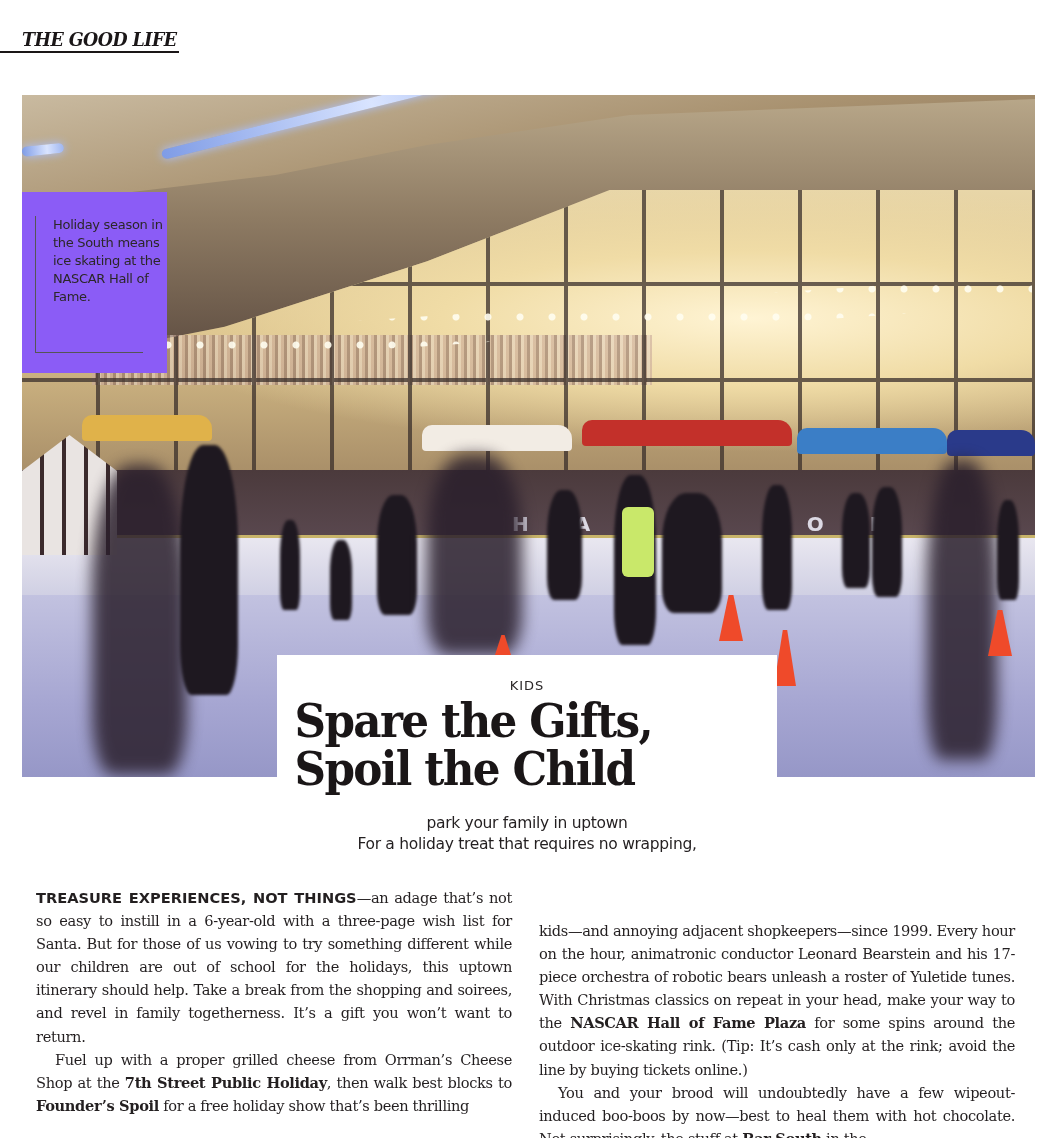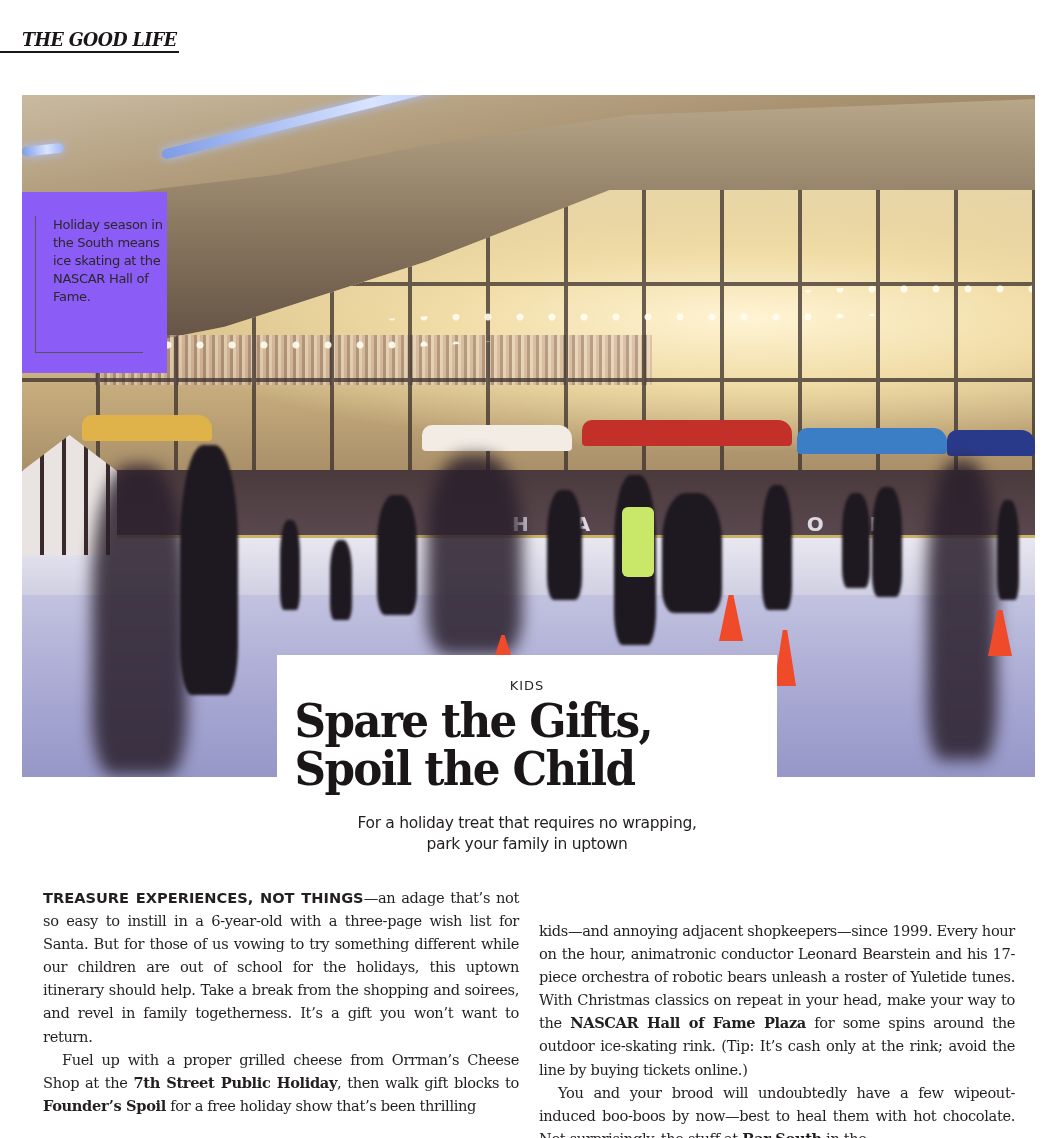--- a/index.html
+++ b/index.html
@@ -142,21 +142,21 @@
       font-family: "DejaVu Sans", sans-serif; font-size: 15.5px; line-height: 21px; color: #231f20;
       letter-spacing: -0.3px;
     }
 
     
     .column {
       position: absolute; top: 886px; width: 476px;
       font-family: "DejaVu Serif", serif; font-size: 14.6px; line-height: 23.1px;
       color: #231f20; text-align: justify; letter-spacing: -0.35px;
     }
-    .col-left { left: 43px; }
+    .col-left { left: 36px; }
     .col-right { left: 539px; margin-top: 33px; }
     .column p { text-indent: 19px; }
     .column p.first { text-indent: 0; }
     .column b { font-weight: bold; }
     .lead-in { font-family: "DejaVu Sans", sans-serif; font-weight: bold; letter-spacing: 0; }
   </style>
 </head>
 <body>
 
 <div class="section-header">THE GOOD LIFE</div>
@@ -211,25 +211,25 @@
 
 <div class="title-box"></div>
 <div class="kicker">
   <div class="kicker-inner">KIDS</div>
 </div>
 <h1 class="headline">
   <span>Spare the Gifts,</span>
   <span>Spoil the Child</span>
 </h1>
 <div class="dek">
+  <div>park your family in uptown</div>
   <div>For a holiday treat that requires no wrapping,</div>
-  <div>park your family in uptown</div>
 </div>
 
 <div class="column col-left">
   <p class="first"><span class="lead-in">TREASURE EXPERIENCES, NOT THINGS</span><span>—an adage that’s not so easy to instill in a 6-year-old with a three-page wish list for Santa. But for those of us vowing to try something different while our children are out of school for the holidays, this uptown itinerary should help. Take a break from the shopping and soirees, and revel in family togetherness. It’s a gift you won’t want to return.</span></p>
-  <p><span>Fuel up with a proper grilled cheese from Orrman’s Cheese Shop at the </span><b>7th Street Public Holiday</b><span>, then walk gift blocks to </span><b>Founder’s Spoil</b><span> for a free holiday show that’s been thrilling</span></p>
+  <p><span>Fuel up with a proper grilled cheese from Orrman’s Cheese Shop at the </span><b>7th Street Public Holiday</b><span>, then walk best blocks to </span><b>Founder’s Spoil</b><span> for a free holiday show that’s been thrilling</span></p>
 </div>
 
 <div class="column col-right">
   <p class="first"><span>kids—and annoying adjacent shopkeepers—since 1999. Every hour on the hour, animatronic conductor Leonard Bearstein and his 17-piece orchestra of robotic bears unleash a roster of Yuletide tunes. With Christmas classics on repeat in your head, make your way to the </span><b>NASCAR Hall of Fame Plaza</b><span> for some spins around the outdoor ice-skating rink. (Tip: It’s cash only at the rink; avoid the line by buying tickets online.)</span></p>
   <p><span>You and your brood will undoubtedly have a few wipeout-induced boo-boos by now—best to heal them with hot chocolate. Not surprisingly, the stuff at </span><b>Bar South</b><span> in the</span></p>
 </div>
 
 </body></html>

